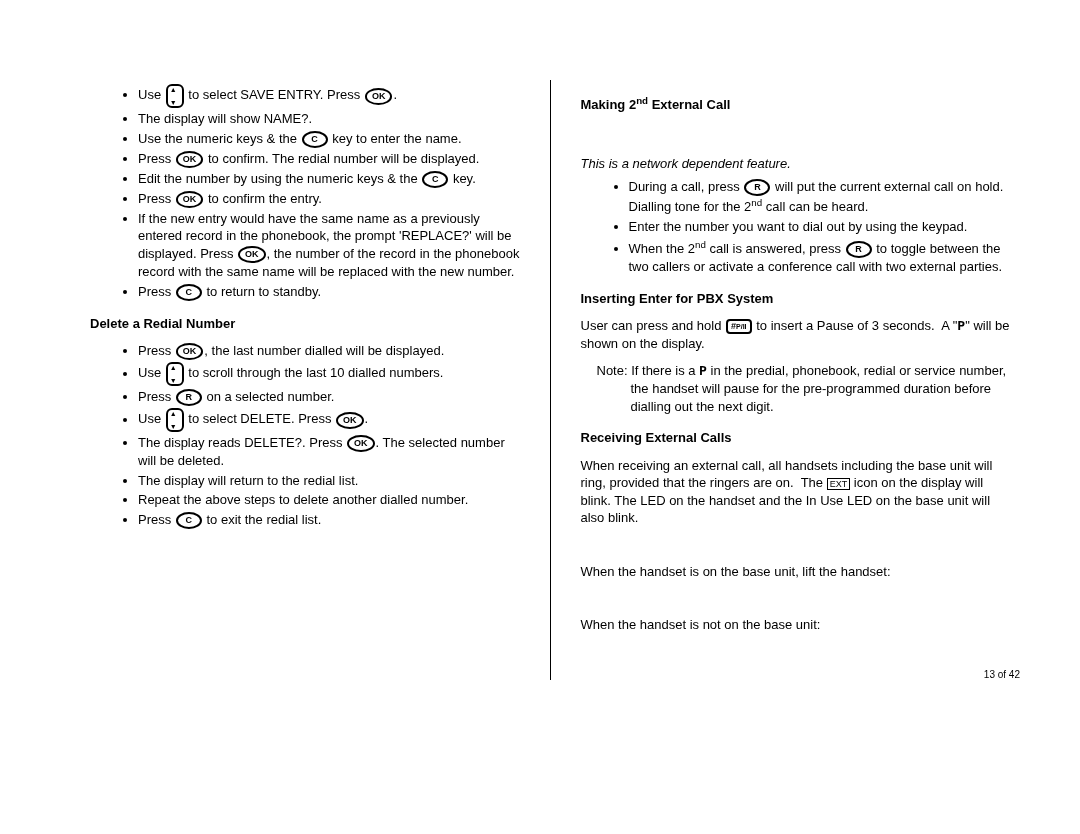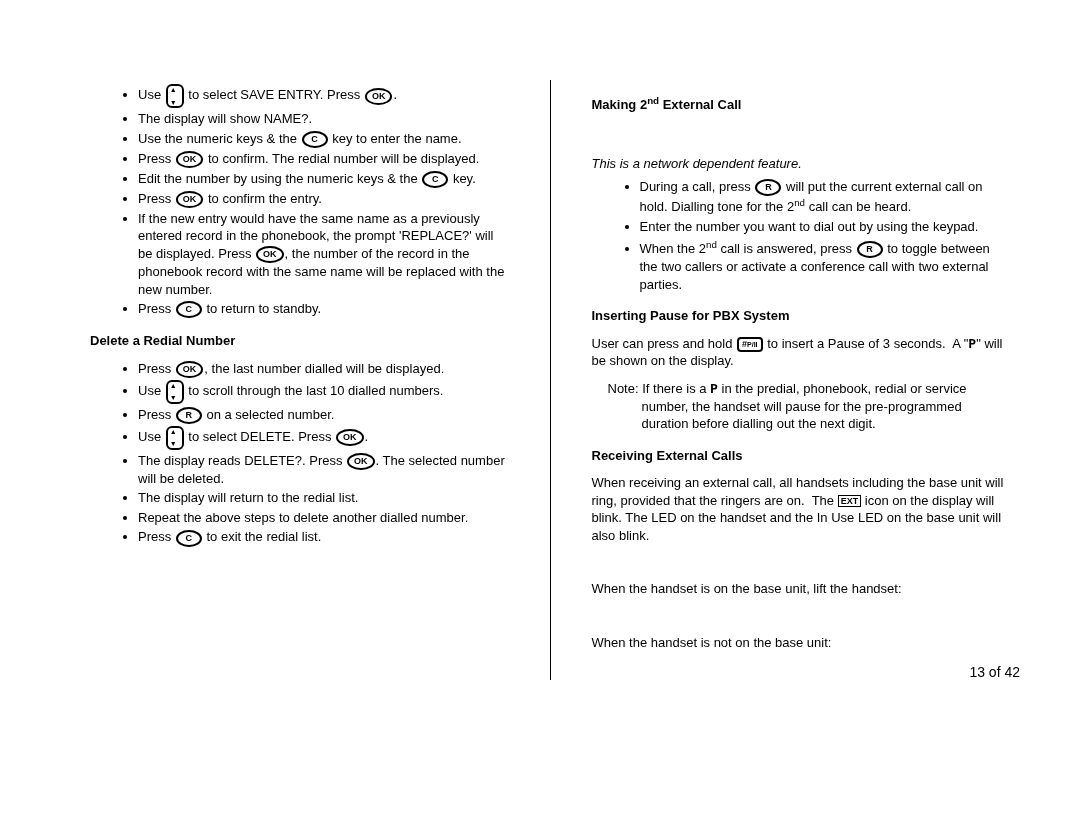--- a/index.html
+++ b/index.html
@@ -9,21 +9,21 @@
     font-family: Arial, Helvetica, sans-serif;
     font-size: 13px;
     color: #000;
     width: 1080px;
     height: 834px;
     box-sizing: border-box;
   }
   .page {
     display: flex;
     padding: 80px 60px 20px 80px;
-    gap: 11px;
+    gap: 0;
     position: relative;
     height: 700px;
     box-sizing: border-box;
   }
   .col {
     flex: 1;
     padding: 0 10px;
     line-height: 1.35;
   }
   .divider {
@@ -91,29 +91,29 @@
   }
   .note {
     margin: 10px 0 0 16px;
     text-indent: -30px;
     padding-left: 30px;
   }
   .pagenum {
     position: absolute;
     bottom: 20px;
     right: 60px;
-    font-size: 14px;
+    font-size: 10px;
   }
   .p-sym {
     font-family: monospace;
     font-weight: bold;
   }
   .ext-icon {
     font-size: 9px;
-    font-weight: bold;
+    font-weight: normal;
     border: 1px solid #000;
     padding: 0 2px;
     vertical-align: middle;
   }
   .talk-key {
     display: inline-block;
     vertical-align: middle;
     border: 2px solid #000;
     border-radius: 12px;
     padding: 1px 4px;
@@ -171,21 +171,21 @@
     <div class="section-title">
       <span>Making 2</span><span class="sup">nd</span><span> External Call</span>
     </div>
     <p class="italic">This is a network dependent feature.</p>
     <ul>
       <li>During a call, press <span class="inline-icon key-round">R</span> will put the current external call on hold. Dialling tone for the 2<span class="sup">nd</span> call can be heard.</li>
       <li>Enter the number you want to dial out by using the keypad.</li>
       <li>When the 2<span class="sup">nd</span> call is answered, press <span class="inline-icon key-round">R</span> to toggle between the two callers or activate a conference call with two external parties.</li>
     </ul>
 
-    <div class="section-title">Inserting Pause for PBX System</div>
+    <div class="section-title">Inserting Enter for PBX System</div>
     <p>User can press and hold <span class="hash-key">#<span style="font-size:7px">P/II</span></span> to insert a Pause of 3 seconds.&nbsp; A "<span class="p-sym">P</span>" will be shown on the display.</p>
     <p class="note" style="margin-left:16px;padding-left:34px;text-indent:-34px">Note: If there is a <span class="p-sym">P</span> in the predial, phonebook, redial or service number, the handset will pause for the pre-programmed duration before dialling out the next digit.</p>
 
     <div class="section-title">Receiving External Calls</div>
     <p>When receiving an external call, all handsets including the base unit will ring, provided that the ringers are on.&nbsp; The <span class="ext-icon">EXT</span> icon on the display will blink. The LED on the handset and the In Use LED on the base unit will also blink.</p>
 
     <p class="bold">When the handset is on the base unit, lift the handset:</p>
 
     <p class="bold">When the handset is not on the base unit:</p>
   </div>

